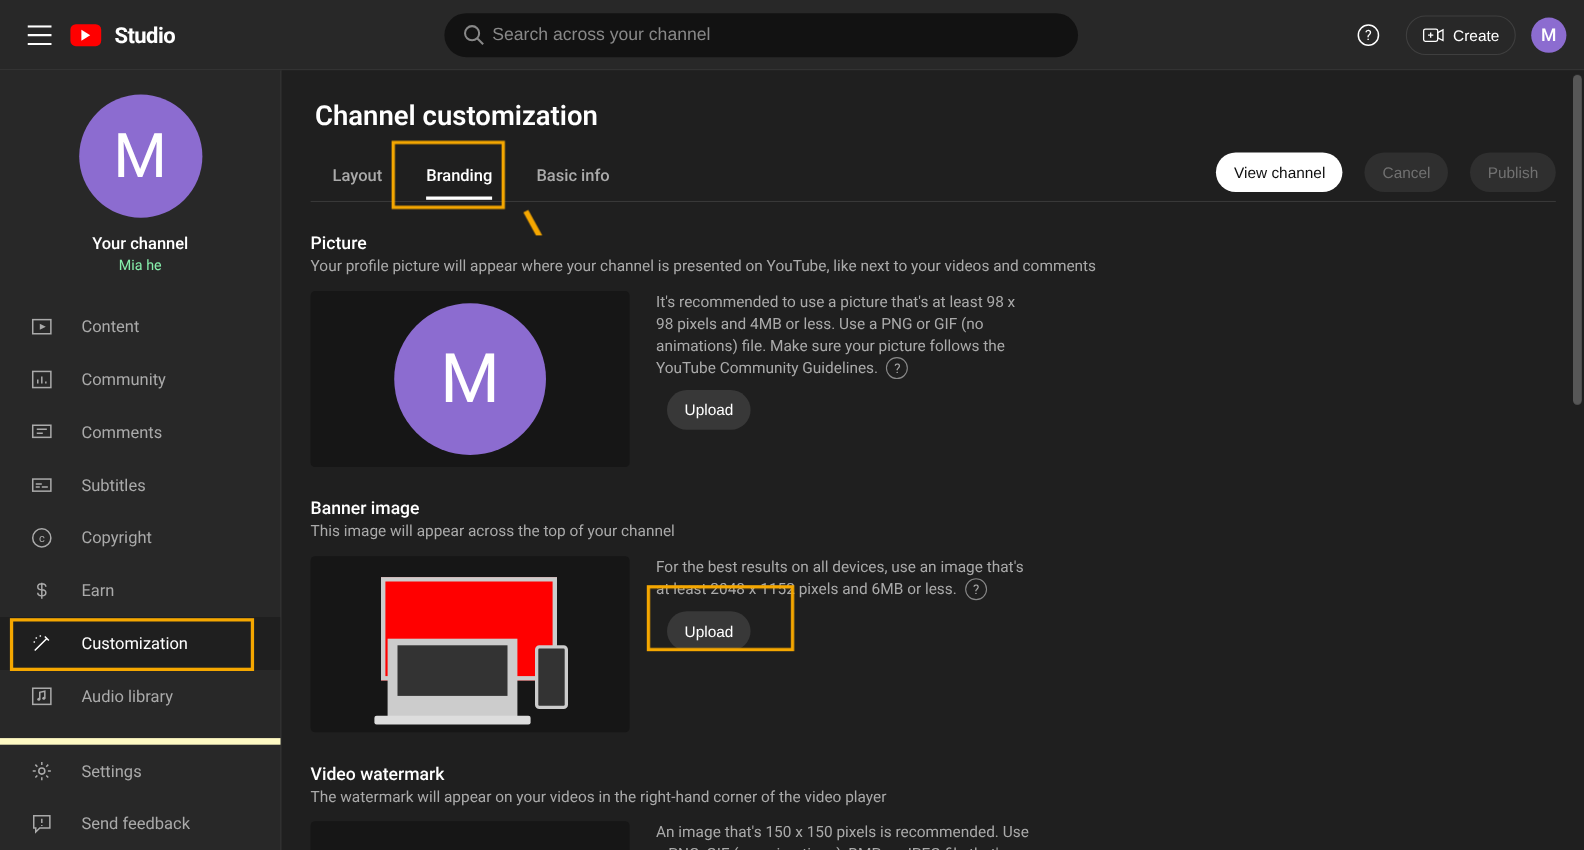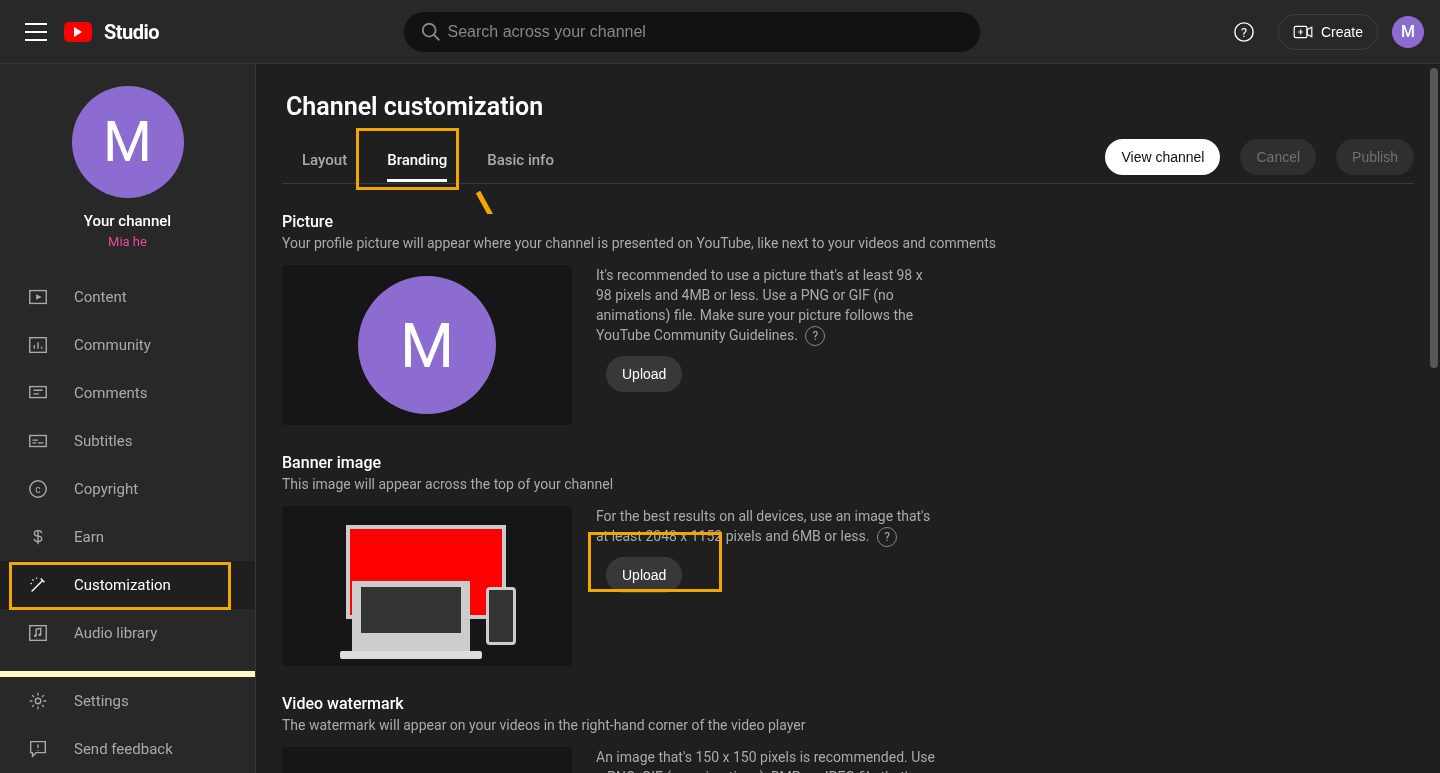--- a/index.html
+++ b/index.html
@@ -57,21 +57,21 @@
 .sidebar {
   width: 256px; background:#282828; border-right:1px solid #383838;
   display:flex; flex-direction:column; position:relative;
 }
 .channel-block { text-align:center; padding:22px 0 12px; }
 .channel-avatar {
   width:112px; height:112px; border-radius:50%; background:#8c6cd0; margin:0 auto;
   display:flex; align-items:center; justify-content:center; color:#fff; font-size:56px; font-weight:400;
 }
 .channel-title { color:#fff; font-size:15px; font-weight:500; margin-top:14px; }
-.channel-name { color:#ec4899; font-size:13px; margin-top:4px; }
+.channel-name { color:#86efac; font-size:13px; margin-top:4px; }
 
 .nav { flex:1; overflow-y:auto; margin-top:4px; padding-top:8px; }
 .nav-item {
   height:48px; display:flex; align-items:center; gap:24px; padding:0 26px;
   color:#aaa; font-size:15px; cursor:pointer; position:relative;
 }
 .nav-item.active { color:#fff; background:#1f1f1f; }
 .nav-item .nicon { width:24px; height:24px; display:flex; align-items:center; justify-content:center; }
 .nav-footer { border-top:6px solid #fef9c3; }
 

